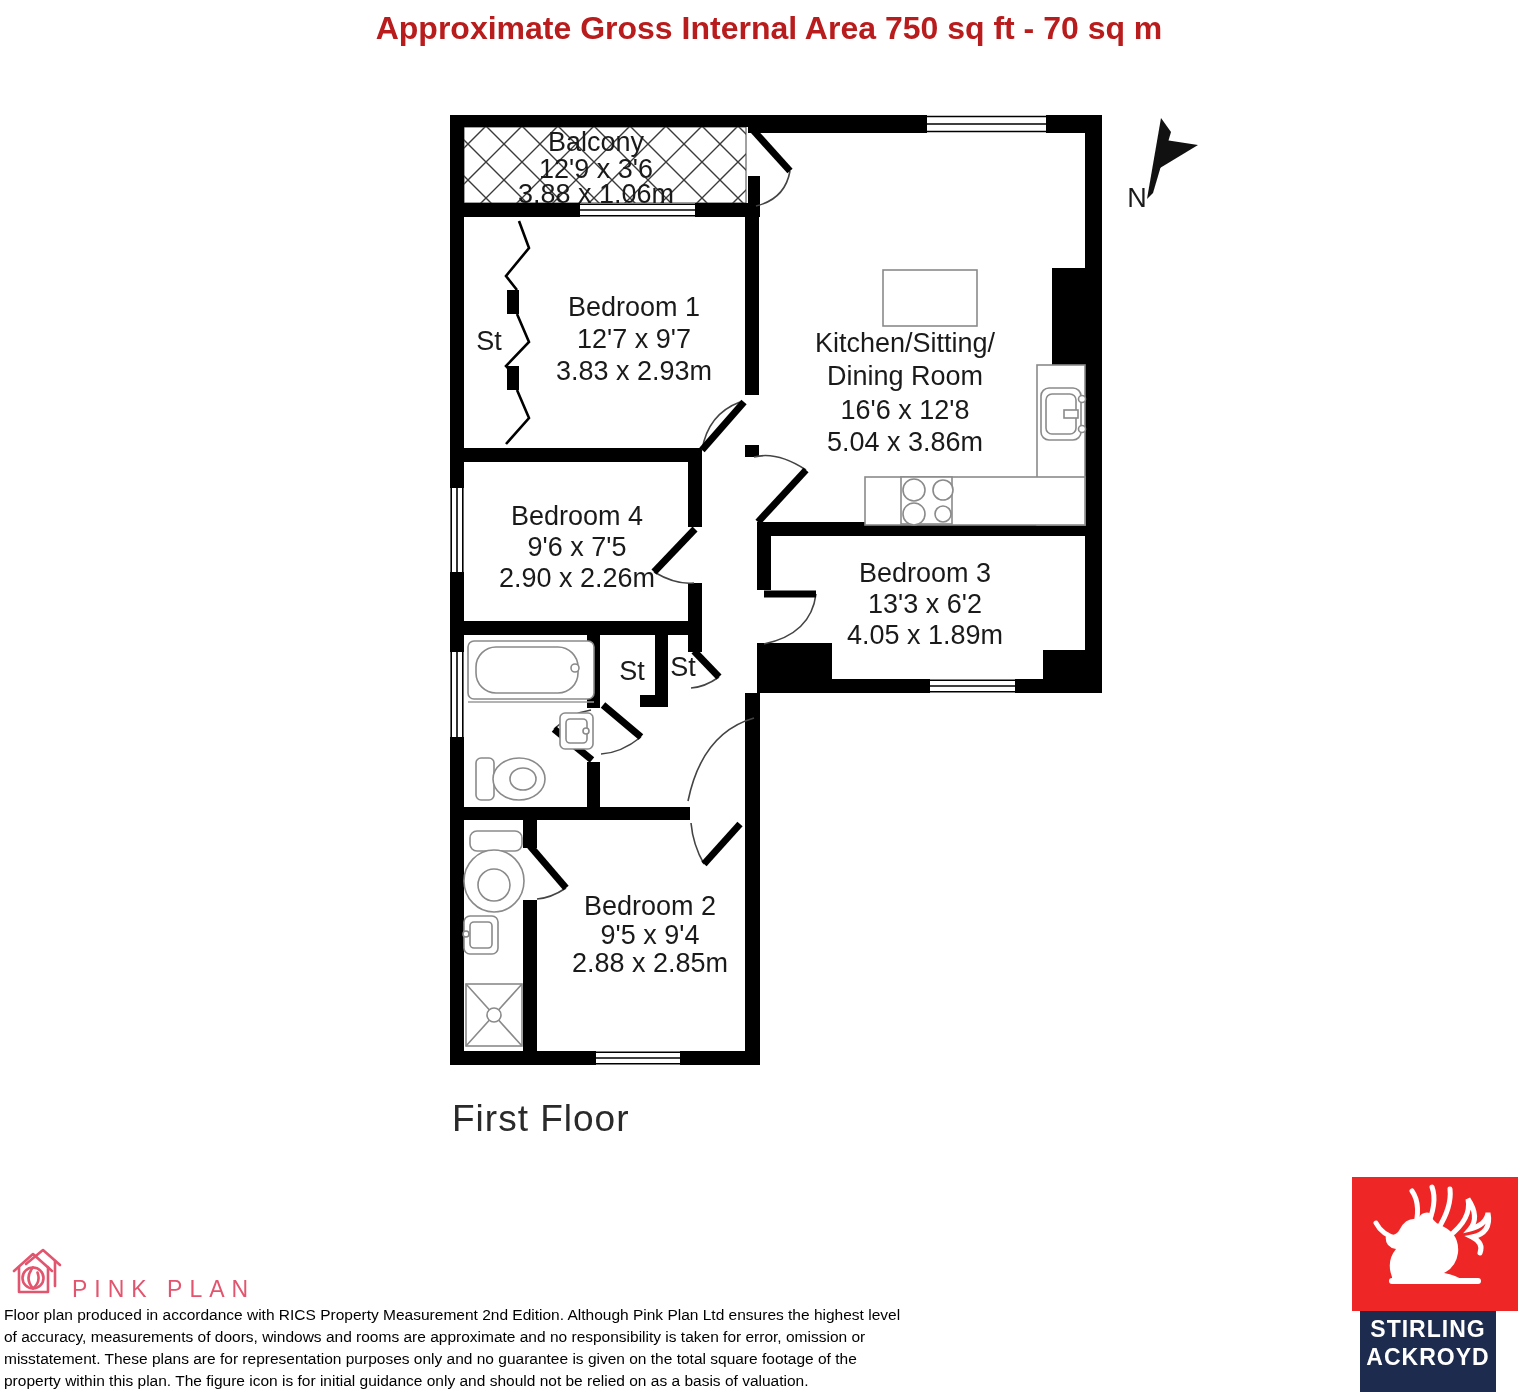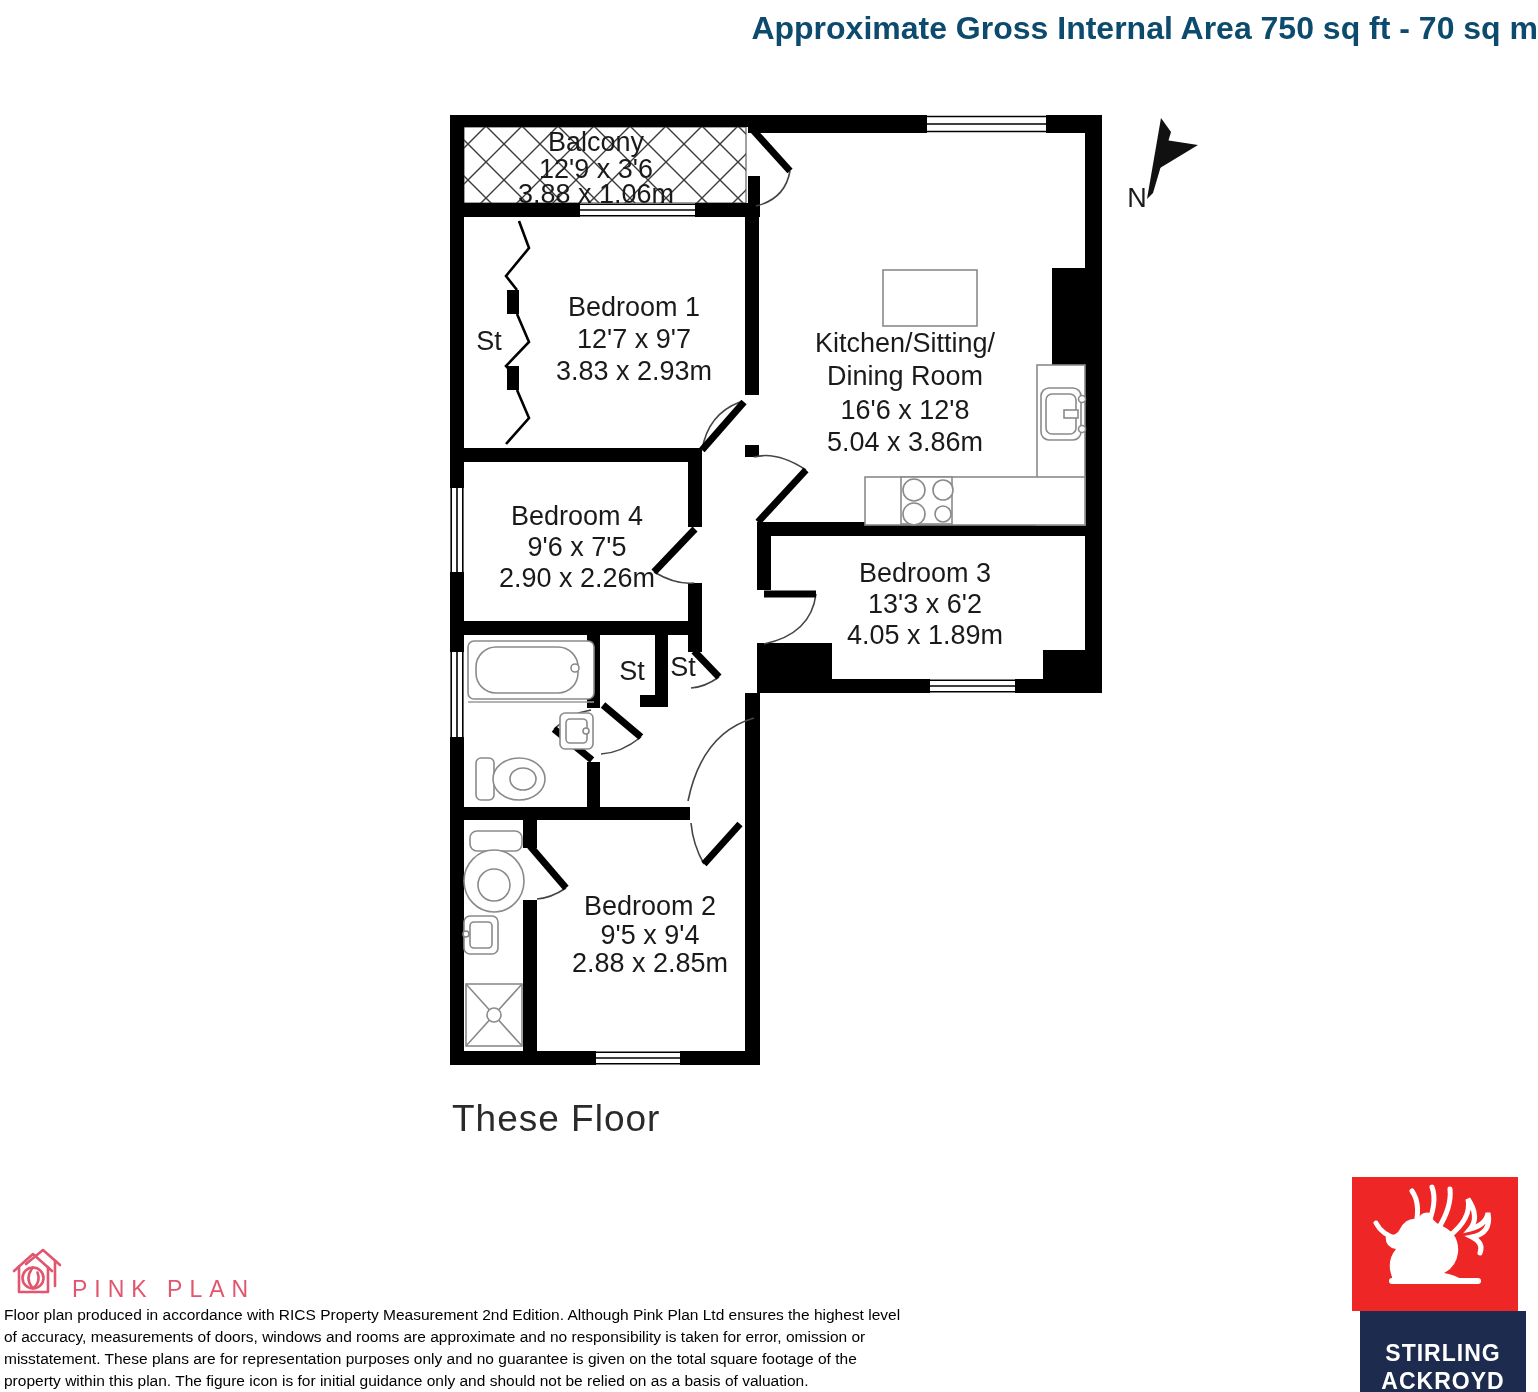--- a/index.html
+++ b/index.html
@@ -1,35 +1,35 @@
 <!DOCTYPE html>
 <html><head>
 <meta charset="utf-8">
 <style>
   html,body{margin:0;padding:0;background:#fff;}
   body{width:1538px;height:1392px;position:relative;overflow:hidden;
        font-family:"Liberation Sans",sans-serif;}
   .page{position:absolute;inset:0;}
-  .title{position:absolute;top:10px;left:0;width:100%;text-align:right;
-         font-size:32px;font-weight:bold;color:#0c4a6e;letter-spacing:0px;}
+  .title{position:absolute;top:10px;left:0;width:100%;text-align:center;
+         font-size:32px;font-weight:bold;color:#b91c1c;letter-spacing:0px;}
   .plan-svg{position:absolute;top:0;left:0;width:1538px;height:1392px;}
   .rlabel{font-family:"Liberation Sans",sans-serif;font-size:27px;fill:#1a1a1a;}
   .mid{text-anchor:middle;}
   .floor-label{position:absolute;left:452px;top:1098px;font-size:37px;
                font-weight:400;color:#2a2a2a;letter-spacing:1px;}
   .brand{position:absolute;left:72px;top:1259px;font-size:23px;letter-spacing:7px;
          color:#e2556e;font-weight:400;margin-top:17px;}
   .brand-icon{position:absolute;left:10px;top:1244px;}
   .disclaimer{position:absolute;left:4px;top:1304px;width:912px;font-size:15.5px;
               line-height:1.42;color:#000;}
   .agency-red{position:absolute;left:1352px;top:1177px;width:166px;height:134px;
               background:#ee2726;}
-  .agency-navy{position:absolute;left:1360px;top:1311px;width:166px;height:81px;
+  .agency-navy{position:absolute;left:1360px;top:1311px;width:136px;height:81px;
                background:#1d2c4e;color:#fff;text-align:center;box-sizing:border-box;
-               padding-top:28px;font-weight:bold;font-size:23px;line-height:28px;
+               padding-top:4px;font-weight:bold;font-size:23px;line-height:28px;
                letter-spacing:1px;}
 </style>
 </head>
 <body>
 
 <div class="page">
 
   <div class="title">Approximate Gross Internal Area 750 sq ft - 70 sq m</div>
 
   <svg class="plan-svg" viewBox="0 0 1538 1392" xmlns="http://www.w3.org/2000/svg">
@@ -213,21 +213,21 @@
       <text class="rlabel mid" x="650" y="915">Bedroom 2</text>
       <text class="rlabel mid" x="650" y="944">9'5 x 9'4</text>
       <text class="rlabel mid" x="650" y="972">2.88 x 2.85m</text>
 
       <text class="rlabel mid" x="489" y="350">St</text>
       <text class="rlabel mid" x="632" y="680">St</text>
       <text class="rlabel mid" x="683" y="676">St</text>
     </g>
   </svg>
 
-  <div class="floor-label">These Floor</div>
+  <div class="floor-label">First Floor</div>
 
   <svg class="brand-icon" width="54" height="56" viewBox="0 0 54 56">
     <g stroke="#e2556e" stroke-width="2.6" fill="none" stroke-linejoin="round" stroke-linecap="round">
       <path d="M4,27 L23,10 L42,27"></path>
       <path d="M9,23 V48 H38 V23"></path>
       <path d="M16,20 L33,6 L50,21"></path>
       <path d="M45,17 V42"></path>
       <circle cx="23" cy="34" r="10.5"></circle>
       <path d="M23,23.5 Q14,34 23,44.5 Q31,38 27.5,28.5"></path>
     </g>

